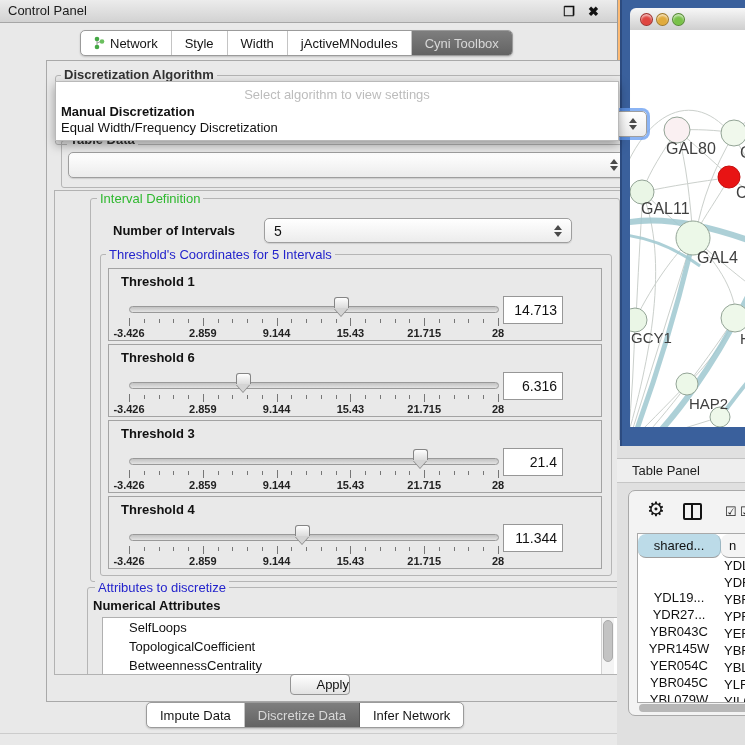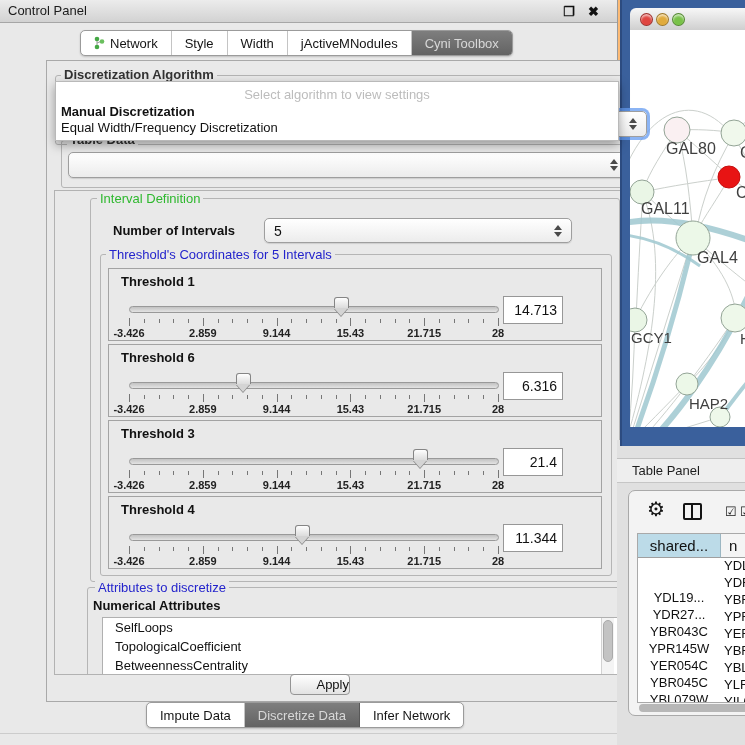--- a/index.html
+++ b/index.html
@@ -41,37 +41,37 @@
   .thumb{position:absolute;top:28px;width:13px;height:10px;border:1px solid #858585;border-bottom:none;border-radius:3px 3px 0 0;background:linear-gradient(#fefefe,#dcdcdc);}
   .thumb::after{content:"";position:absolute;left:-1px;top:10px;border-left:7px solid transparent;border-right:7px solid transparent;border-top:8px solid #d4d4d4;filter:drop-shadow(0 1px 0 #858585);}
   .ticks{position:absolute;left:20px;top:49px;width:369px;height:8px;}
   .tick{position:absolute;top:0;width:1px;background:#767676;}
   .tick.major{height:8px;}
   .tick.minor{height:4px;top:1px;}
   .ticklabels{position:absolute;left:20px;top:58px;width:369px;height:12px;}
   .ticklab{position:absolute;transform:translateX(-50%);font-size:11px;font-weight:bold;color:#222;white-space:nowrap;}
   .vfield{position:absolute;left:394px;top:27px;width:48px;height:26px;background:#fff;border:1px solid #979797;font-size:14px;color:#111;text-align:right;padding:0 5px;font-family:"Liberation Sans",sans-serif;}
   #attr-list{position:absolute;background:#fff;border:1px solid #b0b0b0;overflow:hidden;}
-  .attr-item{font-size:13px;color:#111;padding:1px 0 1px 12px;line-height:17px;white-space:nowrap;}
+  .attr-item{font-size:13px;color:#111;padding:1px 0 1px 26px;line-height:17px;white-space:nowrap;}
   .btn{position:absolute;background:linear-gradient(#ffffff,#e2e2e2);border:1px solid #949494;border-radius:4px;font-size:13px;color:#111;text-align:center;line-height:19px;}
   
   #right-bg{position:absolute;left:617px;top:440px;width:128px;height:305px;background:#e0e0e0;}
   #net-window{position:absolute;left:620px;top:0;width:125px;height:446px;background:#3a609c;border-left:2px solid #2c4b80;}
   #net-titlebar{position:absolute;left:8px;top:8px;width:117px;height:22px;background:linear-gradient(#f7f7f7,#cfcfcf);border-bottom:1px solid #9d9d9d;border-radius:6px 0 0 0;}
   .light{position:absolute;top:5px;width:11px;height:11px;border-radius:50%;border:1px solid rgba(0,0,0,.3);box-shadow:inset 0 2px 2px rgba(255,255,255,.6);}
   #net-canvas{position:absolute;left:8px;top:30px;width:117px;height:397px;background:#fff;overflow:hidden;}
   #tp-header{position:absolute;left:617px;top:458px;width:128px;height:23px;background:#eeeeee;border-top:1px solid #c2c2c2;border-bottom:1px solid #c6c6c6;}
   #tp-header .t{position:absolute;left:15px;top:4px;font-size:13px;color:#1d1d1d;}
   #tp-card{position:absolute;left:628px;top:490px;width:130px;height:224px;background:#f3f3f3;border:1px solid #a9a9a9;border-radius:7px;overflow:hidden;}
   #gear{position:absolute;left:18px;top:8px;font-size:20px;color:#141414;line-height:20px;}
   #split{position:absolute;left:54px;top:12px;width:15px;height:13px;border:2px solid #141414;border-radius:2px;}
   #split::after{content:"";position:absolute;left:6px;top:0;width:2px;height:13px;background:#141414;}
   .chk{position:absolute;top:13px;font-size:13px;color:#141414;}
   #tp-table{position:absolute;left:8px;top:42px;width:122px;height:168px;background:#fff;border:1px solid #a9a9a9;overflow:hidden;}
-  .hdr{position:absolute;top:0;height:23px;font-size:15px;color:#111;border-bottom:1px solid #9f9f9f;display:flex;align-items:center;justify-content:center;}
+  .hdr{position:absolute;top:0;height:23px;font-size:13px;color:#111;border-bottom:1px solid #9f9f9f;display:flex;align-items:center;justify-content:center;border-radius:8px;}
   #hdr-0{left:0;width:82px;background:#bcdbe8;border-right:1px solid #9bb6c2;}
   #hdr-1{left:83px;width:60px;background:#f4f4f4;justify-content:flex-start;padding-left:8px;}
   .trow{position:absolute;left:0;width:160px;height:17px;font-size:13px;color:#111;}
   .trow .c0{position:absolute;left:0;width:82px;text-align:center;margin-top:32px;}
   .trow .c1{position:absolute;left:86px;width:70px;}
   #hscroll{position:absolute;left:10px;top:213px;width:112px;height:8px;background:#b7b7b7;border-radius:4px;}
   .netlab{font-family:"Liberation Sans",sans-serif;fill:#3f3f3f;}
 </style>
 </head>
 <body>

